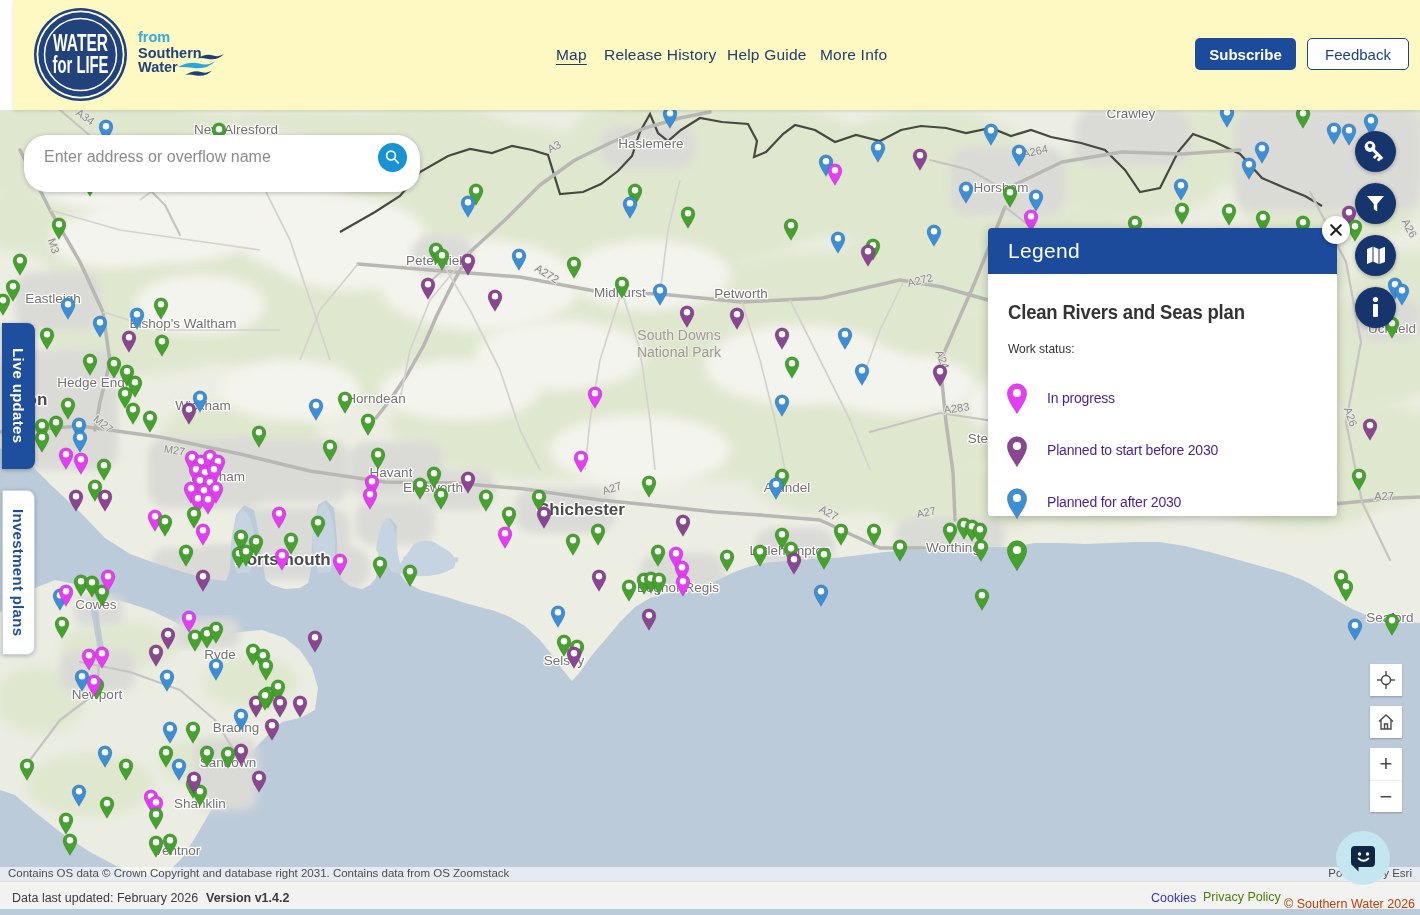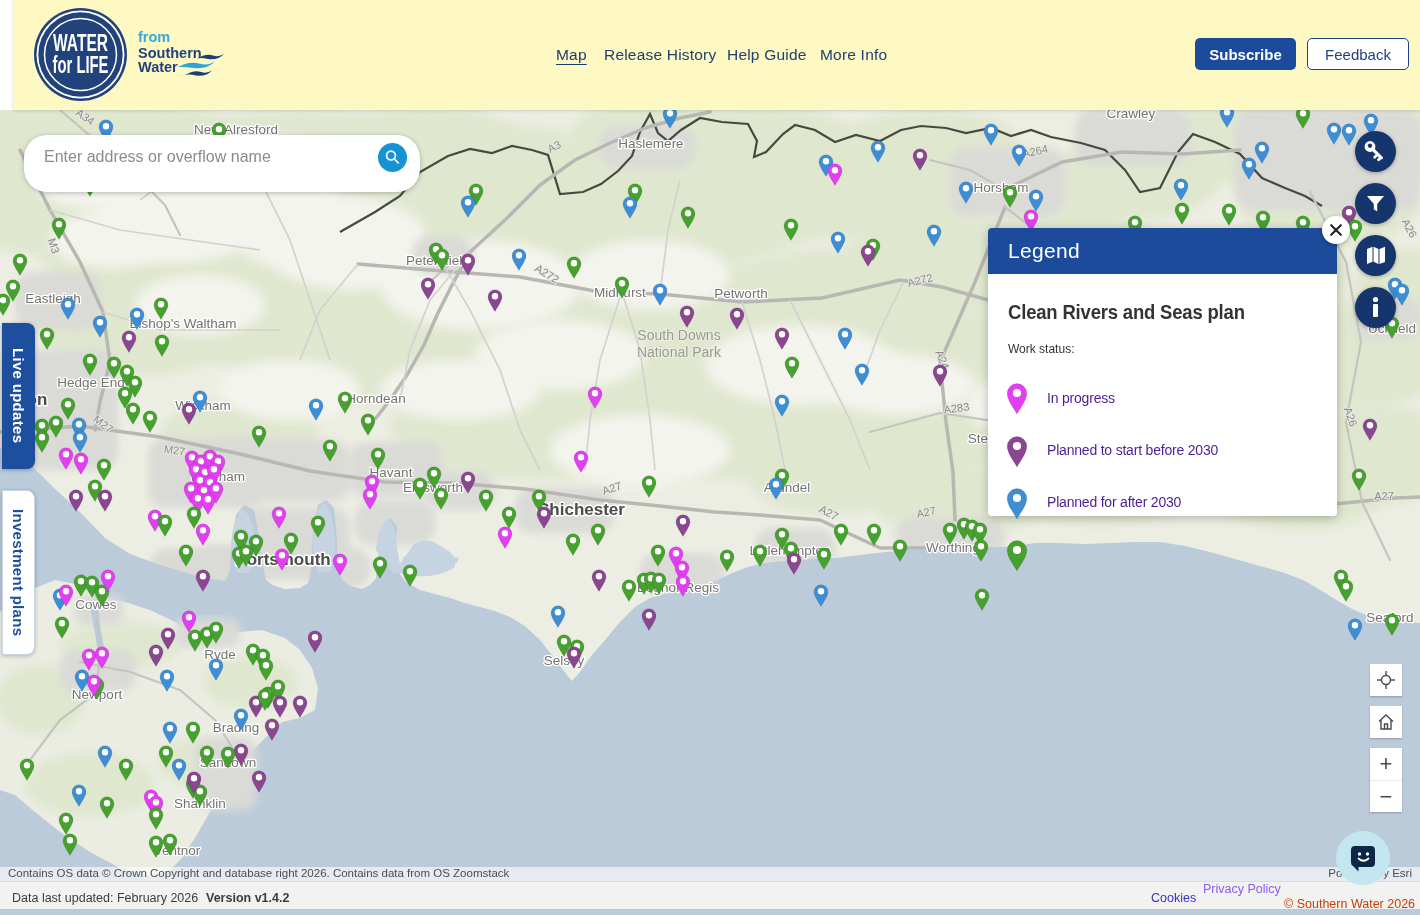--- a/index.html
+++ b/index.html
@@ -590,22 +590,22 @@
 <div id="chat">
     <svg width="30" height="30" viewBox="0 0 30 30">
       <path d="M8 3 h15 a4 4 0 0 1 4 4 v13 a4 4 0 0 1 -4 4 h-12.5 v4.5 l-5.5 -5.5 a4 4 0 0 1 -2 -3.5 v-12.5 a4 4 0 0 1 4 -4 Z" fill="#0f2746"></path>
       <circle cx="11.5" cy="11" r="1.7" fill="#fff"></circle>
       <circle cx="19.5" cy="11" r="1.7" fill="#fff"></circle>
       <path d="M10.5 15.5 q5 4.5 10 0" stroke="#fff" stroke-width="1.7" fill="none" stroke-linecap="round"></path>
     </svg>
   </div>
 
 <div id="attr">
- <span style="position:absolute;left:8px;top:0px">Contains OS data © Crown Copyright and database right 2026. Contains data from OS Zoomstack</span>
+ <span style="position:absolute;left:8px;top:0px">Contains OS data © Crown Copyright and database right 2031. Contains data from OS Zoomstack</span>
  <span style="position:absolute;right:8px;top:0px">Powered by Esri</span>
 </div>
 <div id="foot">
  <span style="position:absolute;left:12px;top:9px">Data last updated: February 2026</span>
  <span style="position:absolute;left:206px;top:9px;font-weight:bold">Version v1.4.2</span>
  <span style="position:absolute;left:1151px;top:9px;color:#3434bf">Cookies</span>
- <span style="position:absolute;left:1203px;top:0;color:#8b5cf6">Privacy Policy</span>
+ <span style="position:absolute;left:1203px;top:8px;color:#4d7c0f">Privacy Policy</span>
  <span style="position:absolute;left:1284px;top:15px;color:#c2410c">© Southern Water 2026</span>
 </div>
 
 </body></html>

